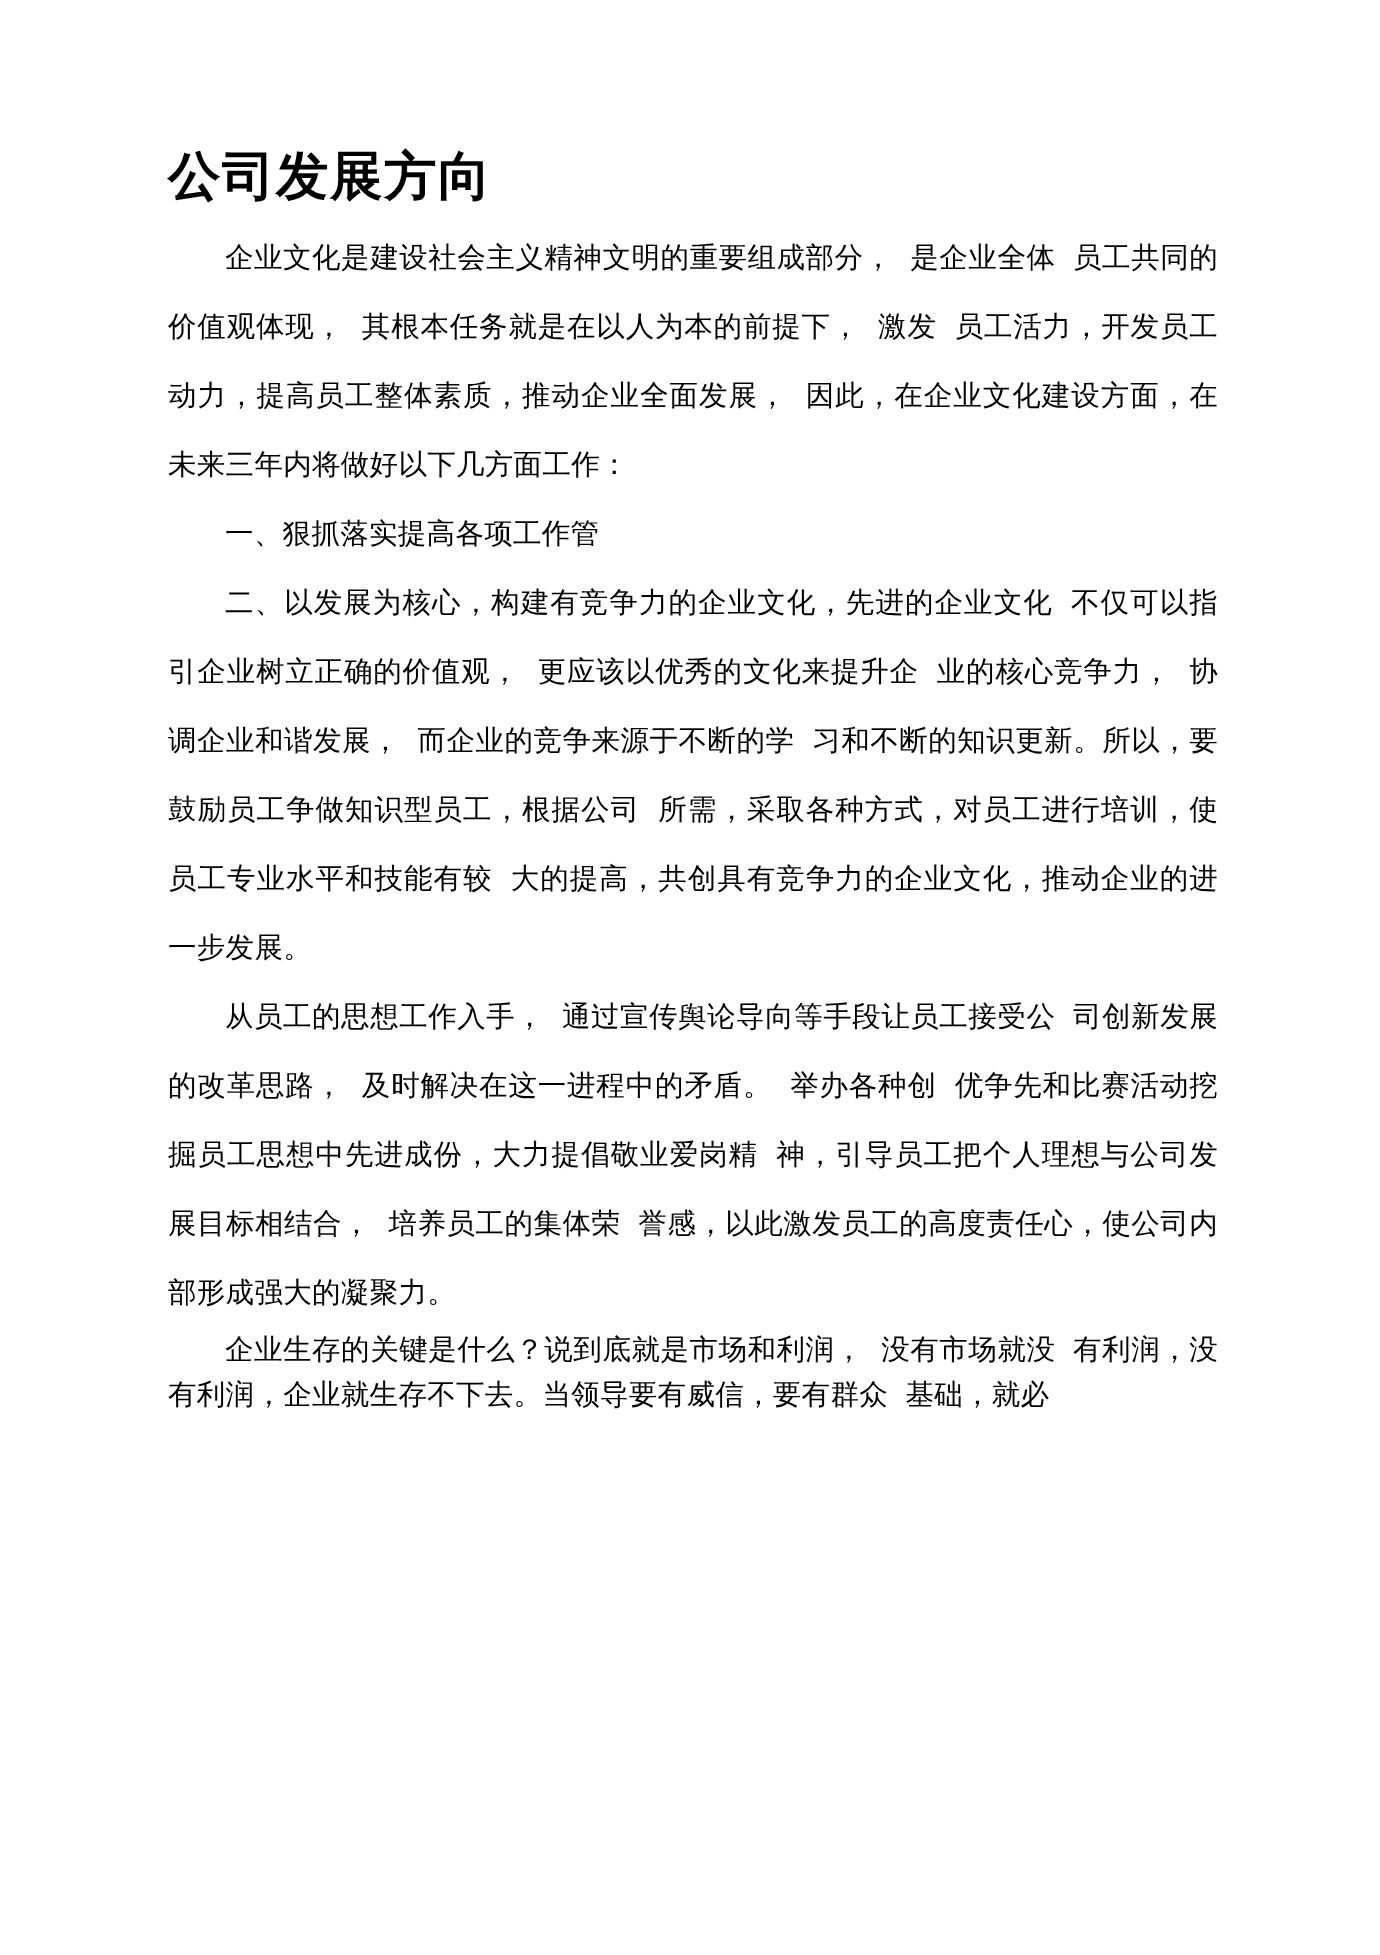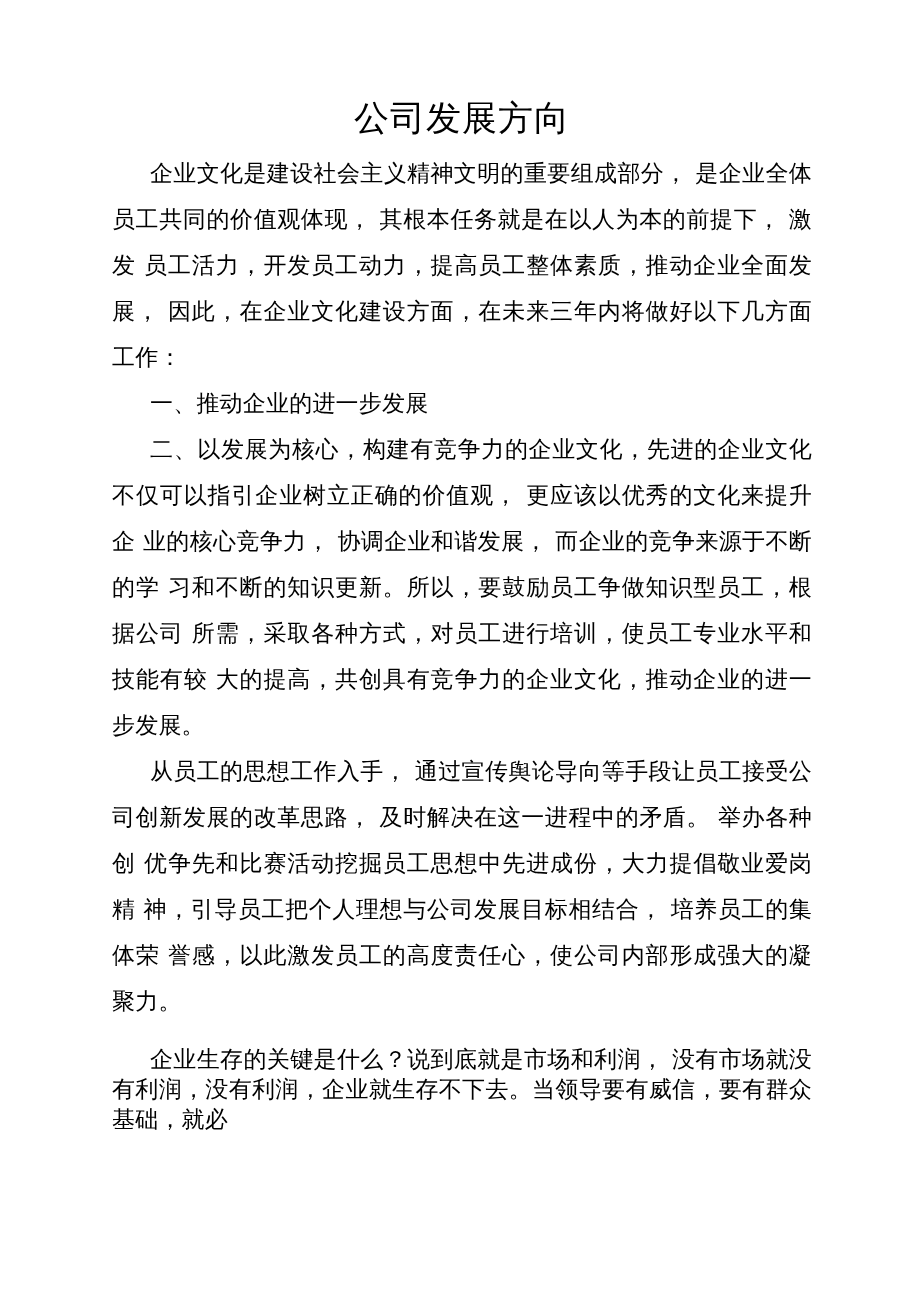--- a/index.html
+++ b/index.html
@@ -24,52 +24,53 @@
   }
   .content {
     position: absolute;
     left: 112px;
     top: 96px;
     width: 700px;
   }
   .doc-title {
     font-size: 35px;
     line-height: 44px;
-    text-align: center;
-    font-weight: normal;
+    text-align: left;
+    font-weight: bold;
     margin: 0 0 10px 0;
     letter-spacing: 1px;
   }
   .para {
-    font-size: 23px;
+    font-size: 19px;
     line-height: 46px;
     text-align: justify;
     text-justify: inter-ideograph;
     text-indent: 38px;
     margin: 0;
     letter-spacing: 0.2px;
+    font-family: Liberation Mono, monospace;
   }
   .para.tight {
     line-height: 30px;
   }
   .para.tight-top {
-    margin-top: 20px;
+    margin-top: 0;
   }
 </style>
 </head>
 <body>
 
 <div class="page">
   <div class="content">
 
     <h1 class="doc-title">公司发展方向</h1>
 
     <p class="para">企业文化是建设社会主义精神文明的重要组成部分， 是企业全体 员工共同的价值观体现， 其根本任务就是在以人为本的前提下， 激发 员工活力，开发员工动力，提高员工整体素质，推动企业全面发展， 因此，在企业文化建设方面，在未来三年内将做好以下几方面工作：</p>
 
-    <p class="para">一、推动企业的进一步发展</p>
+    <p class="para">一、狠抓落实提高各项工作管</p>
 
     <p class="para">二、以发展为核心，构建有竞争力的企业文化，先进的企业文化 不仅可以指引企业树立正确的价值观， 更应该以优秀的文化来提升企 业的核心竞争力， 协调企业和谐发展， 而企业的竞争来源于不断的学 习和不断的知识更新。所以，要鼓励员工争做知识型员工，根据公司 所需，采取各种方式，对员工进行培训，使员工专业水平和技能有较 大的提高，共创具有竞争力的企业文化，推动企业的进一步发展。</p>
 
     <p class="para">从员工的思想工作入手， 通过宣传舆论导向等手段让员工接受公 司创新发展的改革思路， 及时解决在这一进程中的矛盾。 举办各种创 优争先和比赛活动挖掘员工思想中先进成份，大力提倡敬业爱岗精 神，引导员工把个人理想与公司发展目标相结合， 培养员工的集体荣 誉感，以此激发员工的高度责任心，使公司内部形成强大的凝聚力。</p>
 
 
     <p class="para tight tight-top">企业生存的关键是什么？说到底就是市场和利润， 没有市场就没 有利润，没有利润，企业就生存不下去。当领导要有威信，要有群众 基础，就必</p>
 
   </div>
 </div>

